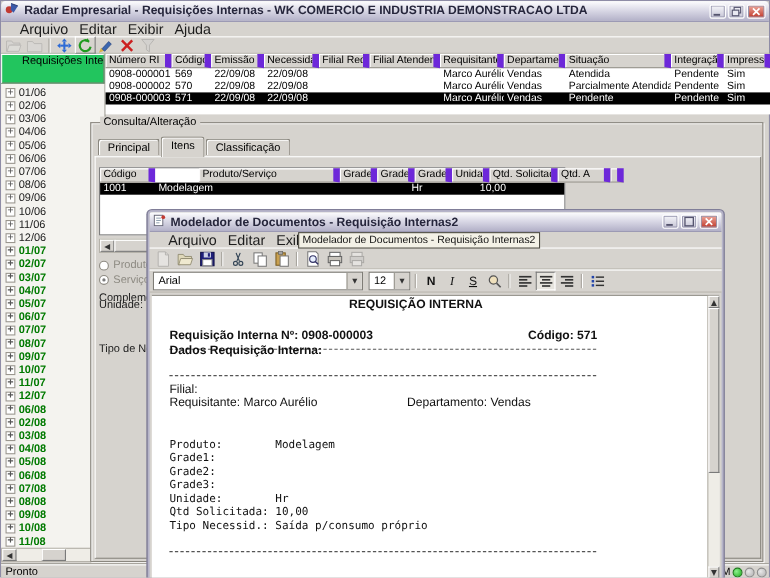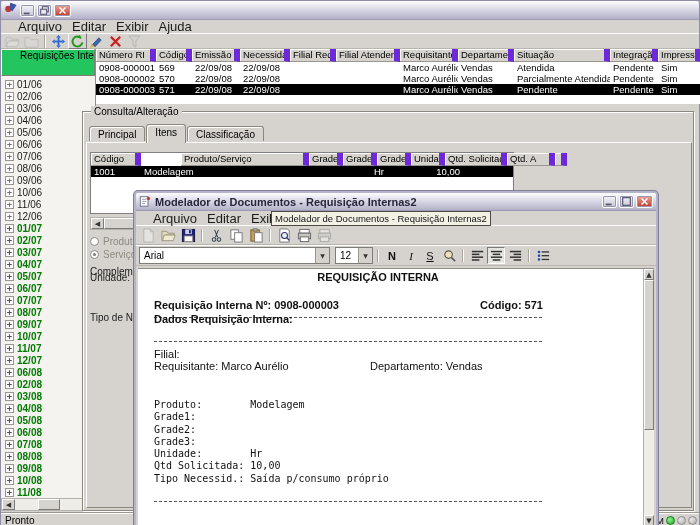--- a/index.html
+++ b/index.html
@@ -90,20 +90,21 @@
 <body>
 
 <div id="app">
 
   <div class="titlebar" style="height:19px">
     <span><svg width="14" height="14" viewBox="0 0 16 16">
           <circle cx="5" cy="9" r="3.6" fill="#c23a32"></circle>
           <path d="M7 2.5l7 2.5-4.5 7-3-3z" fill="#3b58a8"></path>
           <path d="M7 2.5l7 2.5" stroke="#22376e"></path>
         </svg></span>
+    <span class="tt">Radar Empresarial - Requisições Internas - WK COMERCIO E INDUSTRIA DEMONSTRACAO LTDA</span>
     <span class="win-btn">
         <svg width="11" height="11" viewBox="0 0 13 13">
           <rect x="2" y="9" width="7" height="2" fill="currentColor"></rect>
         </svg>
       </span>
     <span class="win-btn">
         <svg width="11" height="11" viewBox="0 0 13 13">
           <rect x="4" y="2" width="7" height="6" fill="none" stroke="currentColor" stroke-width="1.2"></rect>
           <rect x="2" y="5" width="7" height="6" fill="#e9e9f2" stroke="currentColor" stroke-width="1.2"></rect>
         </svg>

